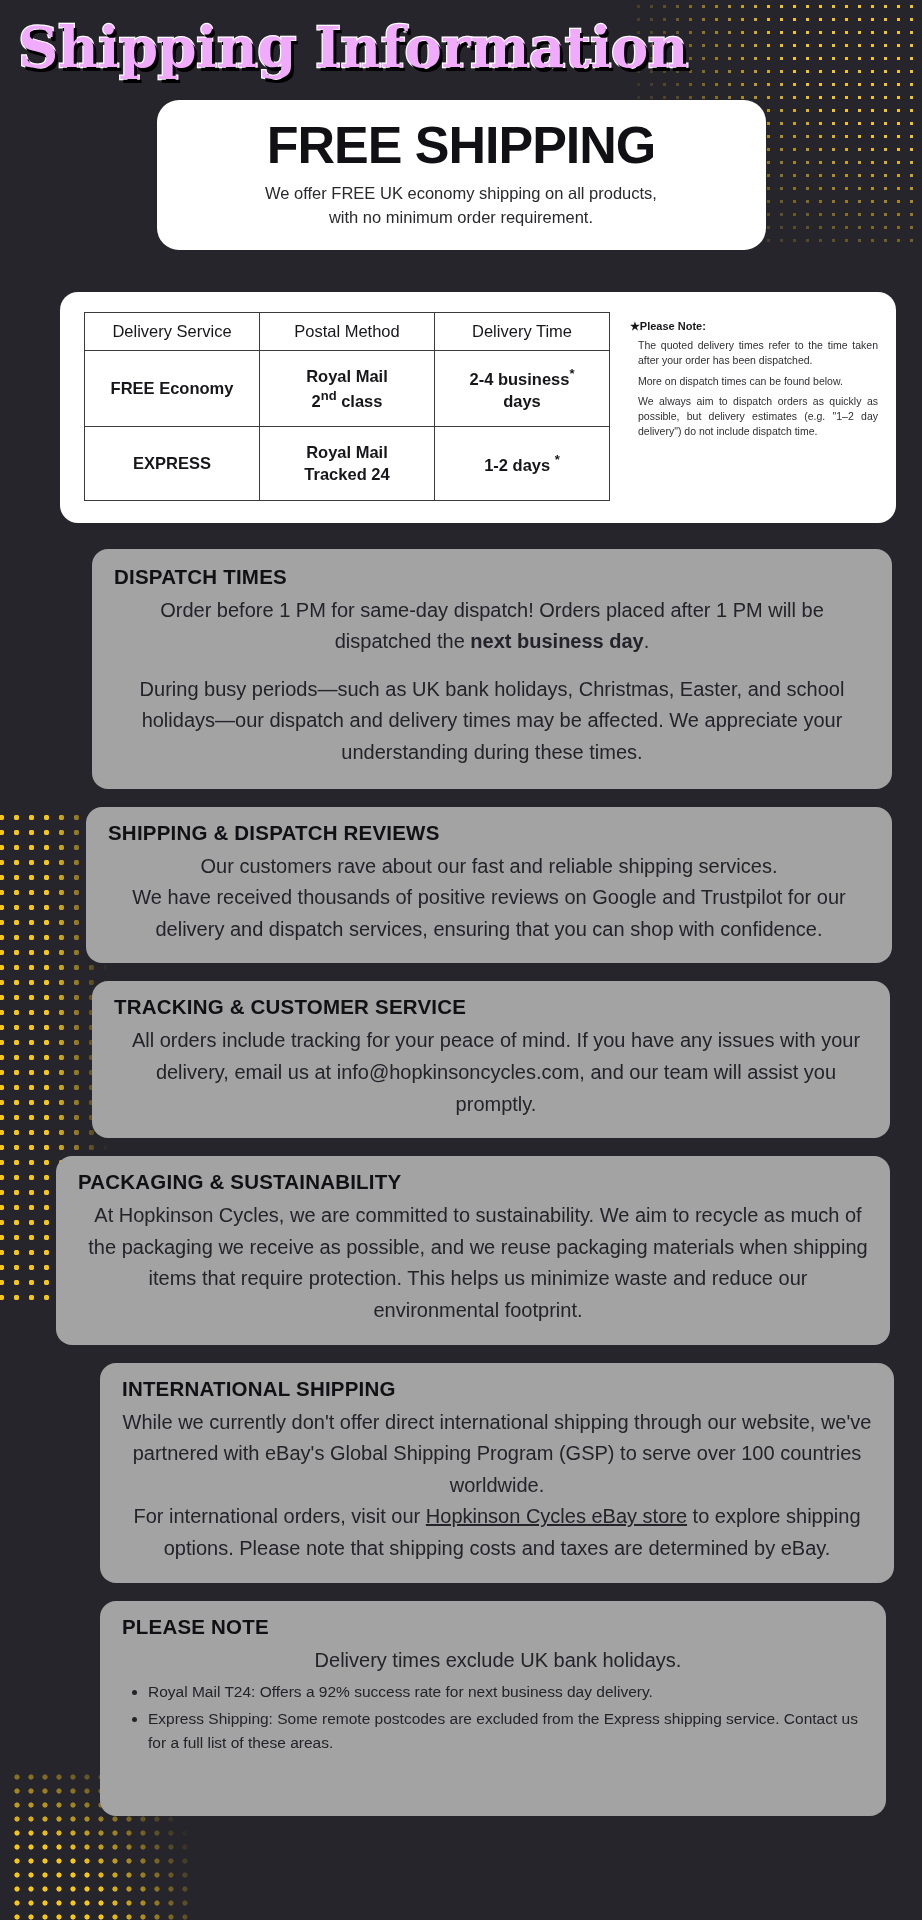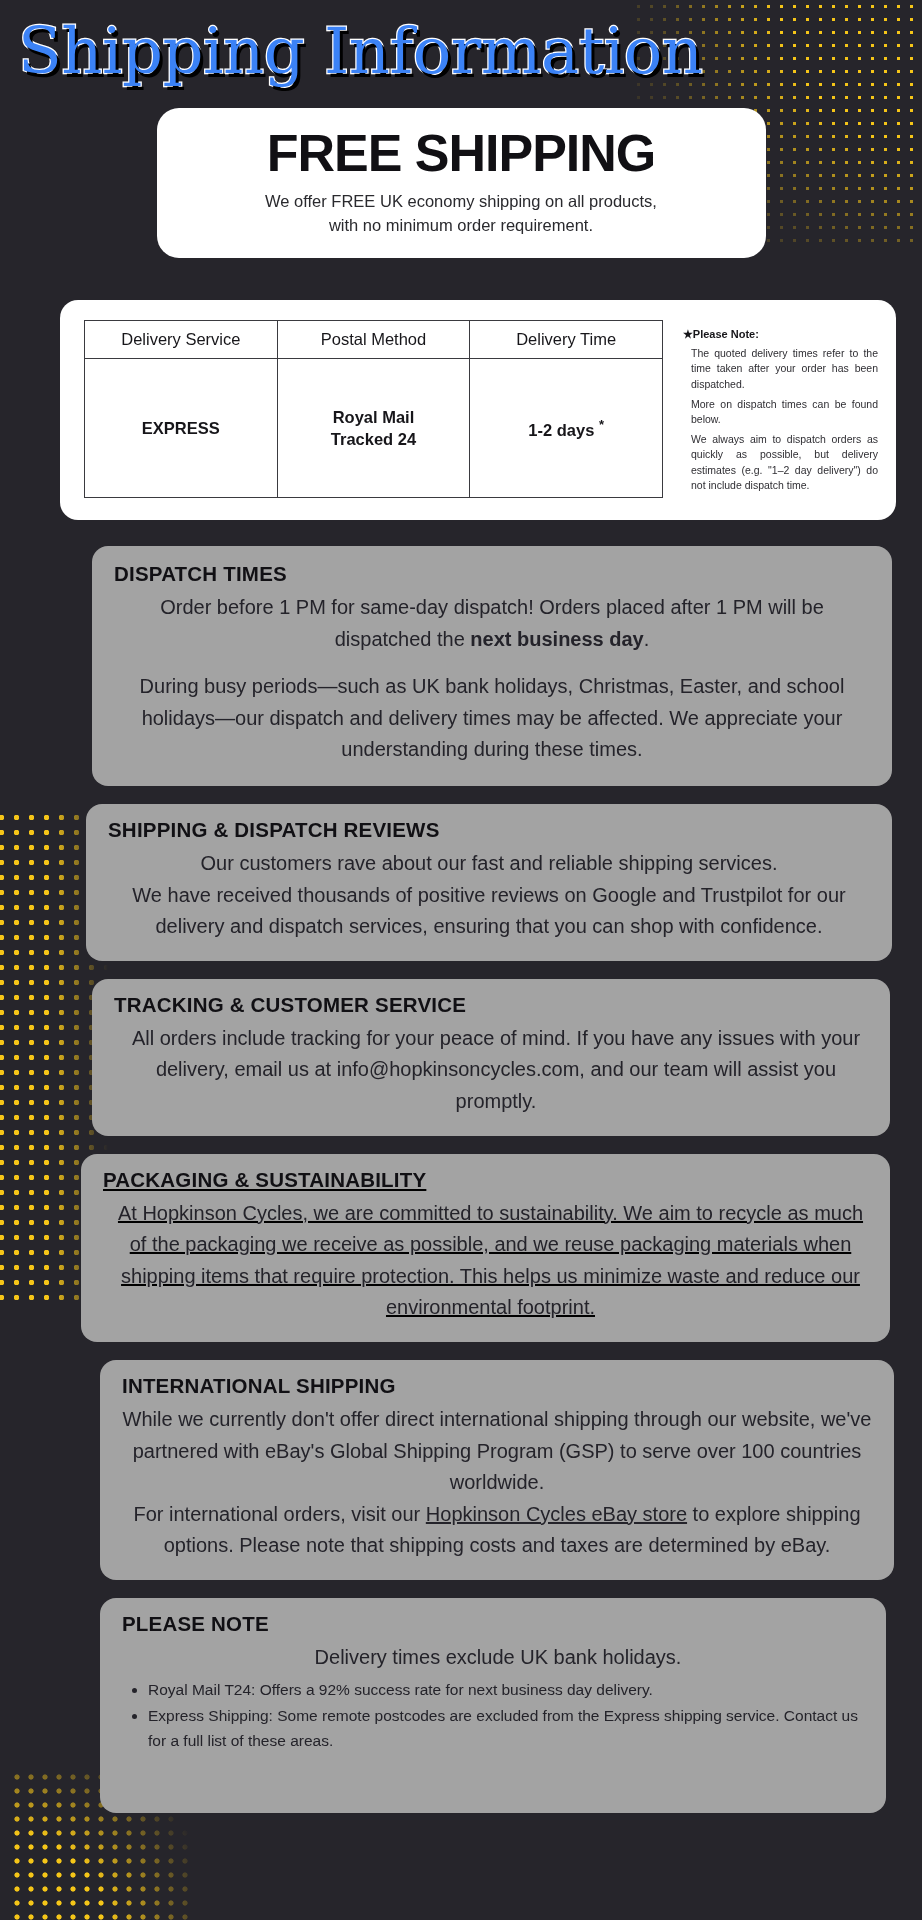--- a/index.html
+++ b/index.html
@@ -43,24 +43,24 @@
     background-size: 14px 14px;
     -webkit-mask-image: radial-gradient(circle at 0% 100%, rgba(0,0,0,1) 0%, rgba(0,0,0,1) 40%, rgba(0,0,0,0) 85%);
     mask-image: radial-gradient(circle at 0% 100%, rgba(0,0,0,1) 0%, rgba(0,0,0,1) 40%, rgba(0,0,0,0) 85%);
   }
 
   
   .page-title {
     position: relative;
     margin: 14px 0 0 18px;
     font-family: "DejaVu Serif", serif;
-    font-weight: normal;
-    font-size: 64px;
+    font-weight: bold;
+    font-size: 56px;
     letter-spacing: -0.5px;
-    color: #3b82f6;
+    color: #f0abfc;
     -webkit-text-stroke: 2.5px #ffffff;
     paint-order: stroke fill;
     text-shadow: 3px 4px 0 #000000;
     z-index: 3;
   }
 
   
   .free-card {
     position: relative;
     z-index: 3;
@@ -92,21 +92,21 @@
     z-index: 3;
     margin: 42px 26px 0 60px;
     background: #ffffff;
     border-radius: 18px;
     padding: 20px 18px 22px 24px;
     display: flex;
     gap: 20px;
   }
   table.ship-table {
     border-collapse: collapse;
-    width: 579px;
+    width: 526px;
     table-layout: fixed;
   }
   table.ship-table th,
   table.ship-table td {
     border: 1px solid #3a3a3f;
     text-align: center;
     vertical-align: middle;
     color: #17161a;
   }
   table.ship-table th {
@@ -182,21 +182,21 @@
   b { font-weight: bold; }
   .link {
     text-decoration: underline;
     color: #24232a;
   }
 
   
   #card-dispatch { margin-top: 26px; padding: 16px 22px 20px; }
   #card-reviews  { margin-left: 86px; margin-right: 30px; }
   #card-tracking { margin-left: 92px; margin-right: 32px; }
-  #card-packaging{ margin-left: 81px; margin-right: 32px; text-decoration: underline; }
+  #card-packaging{ margin-left: 56px; margin-right: 32px; }
   #card-international { margin-left: 100px; margin-right: 28px; }
   #card-please   { margin-left: 100px; margin-right: 36px; padding-bottom: 60px; }
 </style>
 </head>
 <body>
 
 <div class="dots" id="dots-top-right"></div>
 <div class="dots" id="dots-left"></div>
 <div class="dots" id="dots-bottom"></div>
 
@@ -214,20 +214,31 @@
   <table class="ship-table">
     <thead>
       <tr>
         <th>Delivery Service</th>
         <th>Postal Method</th>
         <th>Delivery Time</th>
       </tr>
     </thead>
     <tbody>
       <tr>
+        <td class="plain">FREE Economy</td>
+        <td>
+          <span>Royal Mail</span><br>
+          <span>2</span><sup class="star-sup">nd</sup><span> class</span>
+        </td>
+        <td>
+          <span>2-4 business</span><sup class="star-sup">*</sup><br>
+          <span>days</span>
+        </td>
+      </tr>
+      <tr>
         <td class="plain">EXPRESS</td>
         <td>
           <span>Royal Mail</span><br>
           <span>Tracked 24</span>
         </td>
         <td>
           <span>1-2  days</span> <sup class="star-sup">*</sup>
         </td>
       </tr>
     </tbody>

